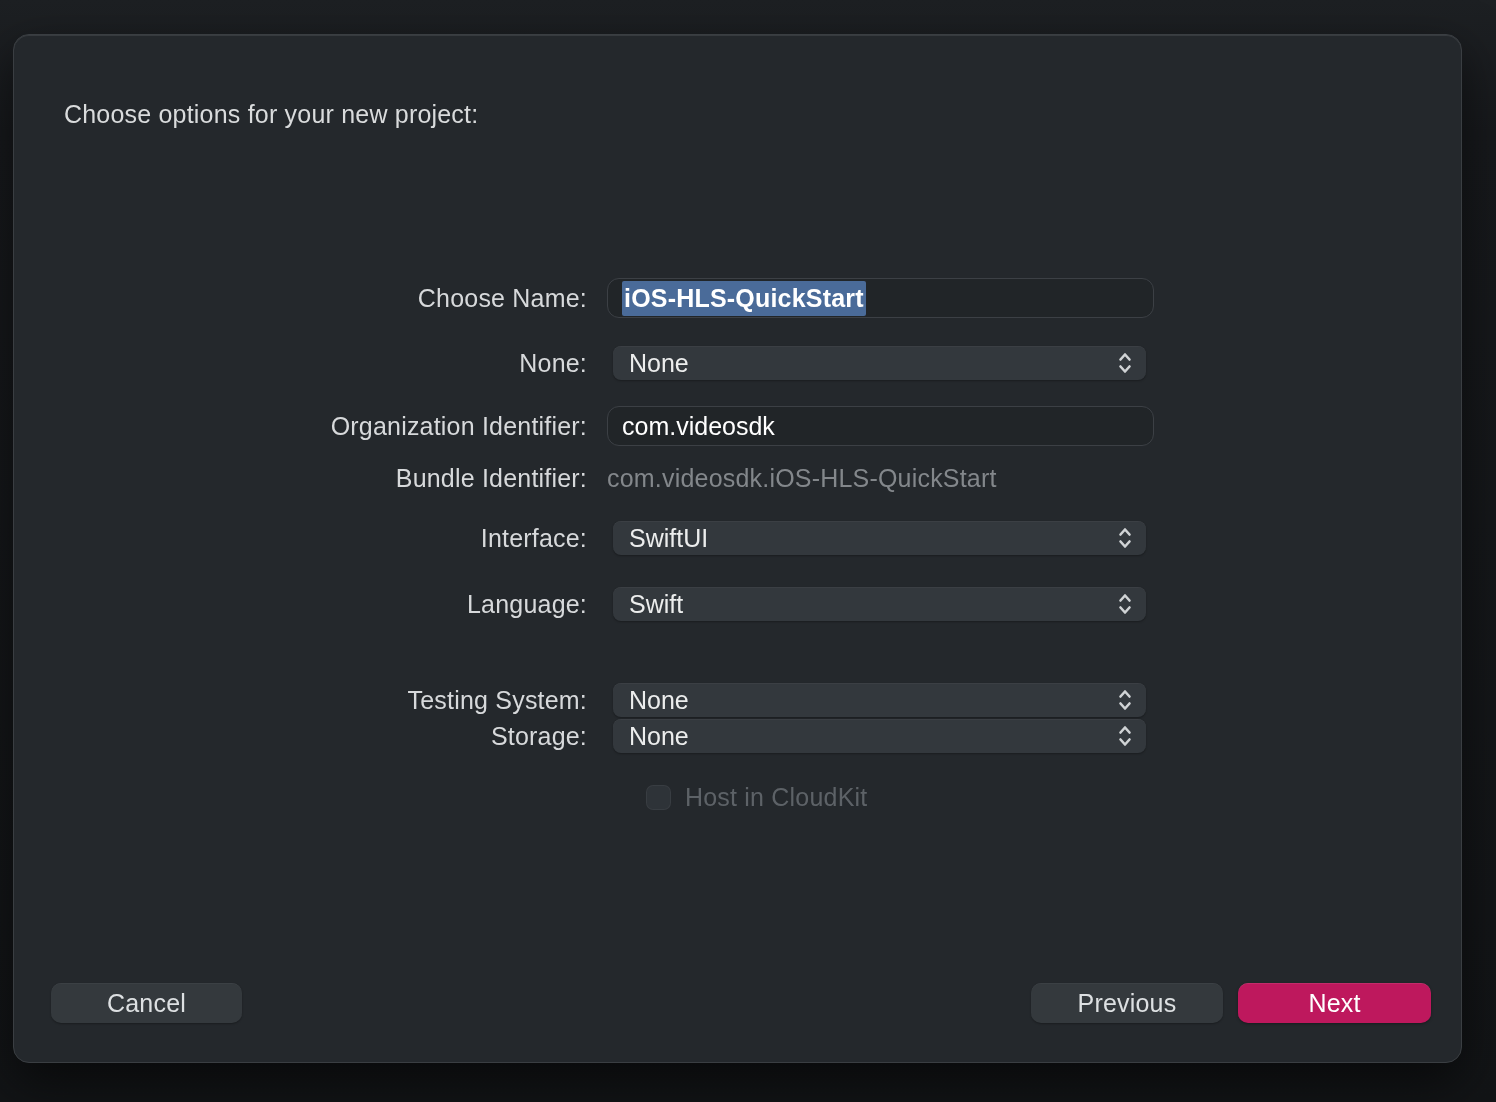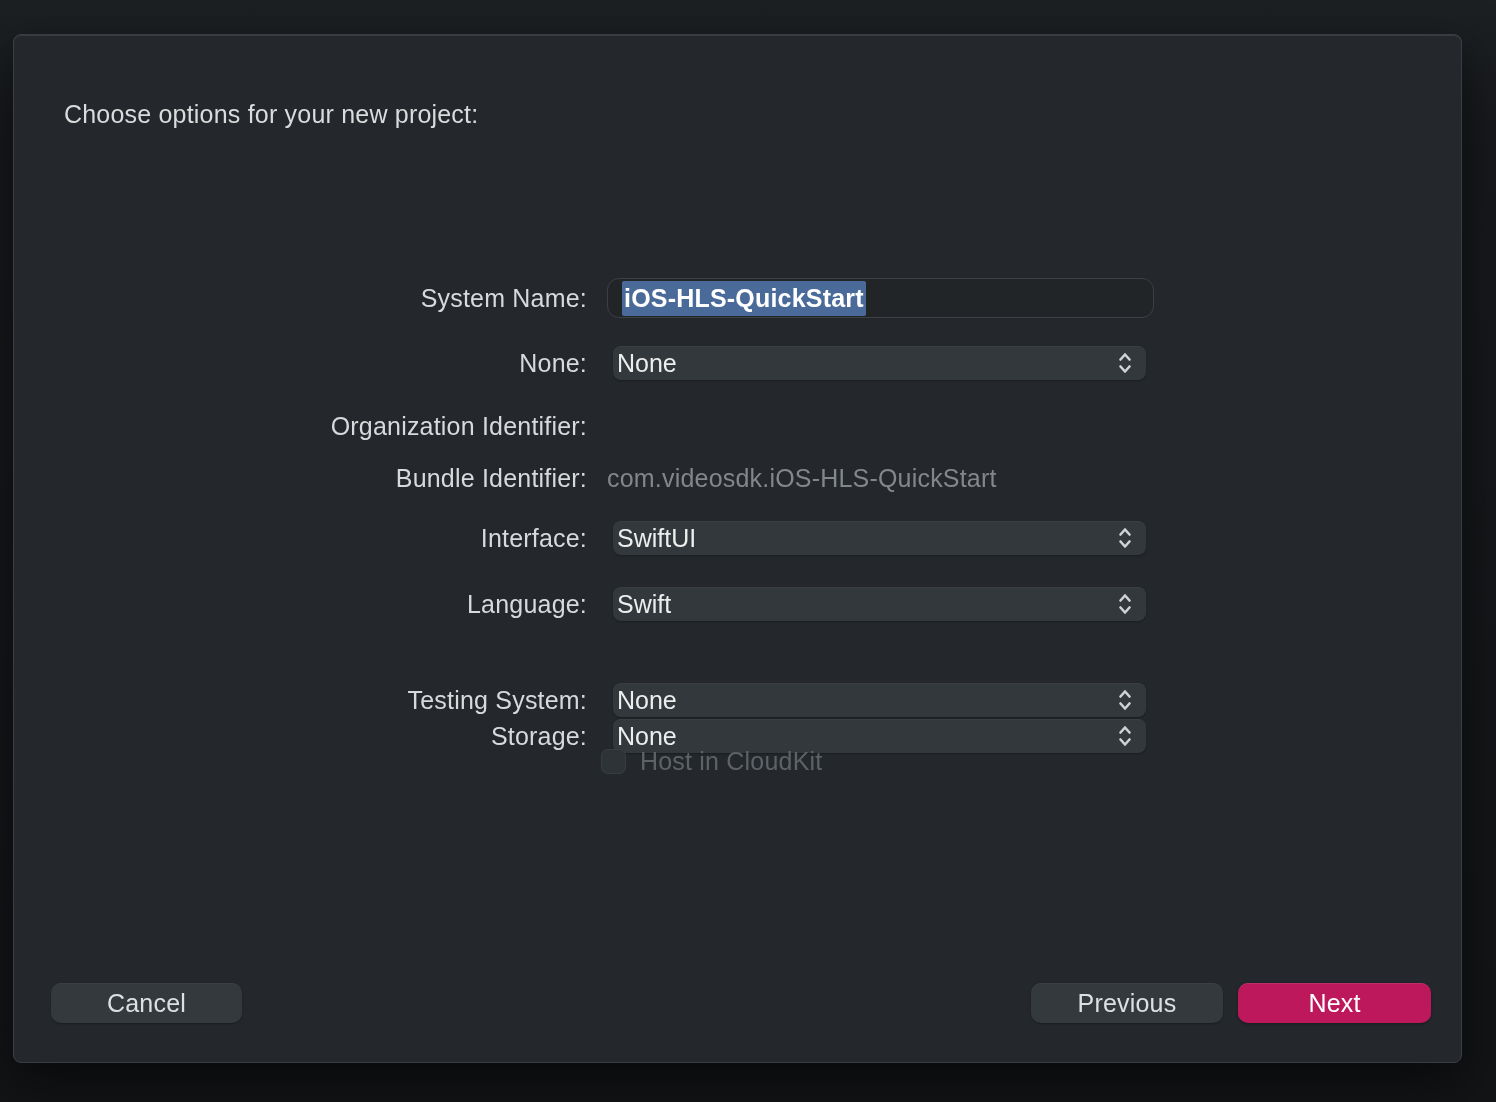--- a/index.html
+++ b/index.html
@@ -6,21 +6,21 @@
   html,body { width:1496px; height:1102px; overflow:hidden; }
   body {
     font-family: "Liberation Sans", "DejaVu Sans", sans-serif;
     background: linear-gradient(180deg, #1d2023 0%, #17191c 12%, #121416 100%);
     color:#dadcdd;
   }
   .dialog {
     position:absolute; left:13px; top:34px; width:1449px; height:1029px;
     background:#24282c;
     border:1px solid #3a3e42;
-    border-radius:8px;
+    border-radius:16px;
     box-shadow: inset 0 1px 0 rgba(255,255,255,0.09), 0 18px 50px rgba(0,0,0,0.55);
   }
   .dialog-title {
     position:absolute; left:50px; top:62px;
     font-size:25px; line-height:34px; color:#d9dbdc;
     letter-spacing:0.2px;
   }
   .row {
     position:absolute; left:0; right:0;
     display:flex; align-items:center;
@@ -48,21 +48,21 @@
   input.textfield { outline:none; }
   input.textfield::selection { background:#4a6b99; }
 
   
   .popup {
     position:relative;
     margin-left:26px; width:533px; height:34px;
     background:#33383d; border-radius:8px;
     box-shadow: inset 0 0.5px 0 rgba(255,255,255,0.08), 0 1px 2px rgba(0,0,0,0.3);
     display:flex; align-items:center;
-    padding:0 4px; font-size:25px; color:#eceded;
+    padding:0 16px; font-size:25px; color:#eceded;
     cursor:default;
   }
   .popup .chevrons {
     position:absolute; right:13px; top:50%; transform:translateY(-50%);
     width:16px; height:26px; display:block;
   }
 
   
   .static-value {
     margin-left:20px; font-size:25px; color:#83878b; letter-spacing:0.2px;
@@ -97,39 +97,40 @@
     box-shadow: inset 0 0.5px 0 rgba(255,255,255,0.18), 0 1px 3px rgba(0,0,0,0.35); }
 </style>
 </head>
 <body>
 
 <div class="dialog">
 
   <div class="dialog-title">Choose options for your new project:</div>
 
   <div class="row" style="top:243px; height:40px;">
-    <div class="row-label">System Name:</div>
+    <div class="row-label">Choose Name:</div>
     <div class="textfield">
       <span class="selected-text">iOS-HLS-QuickStart</span>
     </div>
   </div>
 
   <div class="row" style="top:311px; height:34px;">
     <div class="row-label">None:</div>
     <div class="popup">
       <span>None</span>
       <svg class="chevrons" viewBox="0 0 16 26">
         <path d="M3.5 9.5 L8 4.5 L12.5 9.5" fill="none" stroke="#d0d3d5" stroke-width="2.6" stroke-linecap="round" stroke-linejoin="round"></path>
         <path d="M3.5 16.5 L8 21.5 L12.5 16.5" fill="none" stroke="#d0d3d5" stroke-width="2.6" stroke-linecap="round" stroke-linejoin="round"></path>
       </svg>
     </div>
   </div>
 
   <div class="row" style="top:371px; height:40px;">
     <div class="row-label">Organization Identifier:</div>
+    <input class="textfield" type="text" value="com.videosdk" style="">
   </div>
 
   <div class="row" style="top:427px; height:32px;">
     <div class="row-label">Bundle Identifier:</div>
     <div class="static-value">com.videosdk.iOS-HLS-QuickStart</div>
   </div>
 
   <div class="row" style="top:486px; height:34px;">
     <div class="row-label">Interface:</div>
     <div class="popup">
@@ -167,21 +168,21 @@
     <div class="row-label">Storage:</div>
     <div class="popup">
       <span>None</span>
       <svg class="chevrons" viewBox="0 0 16 26">
         <path d="M3.5 9.5 L8 4.5 L12.5 9.5" fill="none" stroke="#d0d3d5" stroke-width="2.6" stroke-linecap="round" stroke-linejoin="round"></path>
         <path d="M3.5 16.5 L8 21.5 L12.5 16.5" fill="none" stroke="#d0d3d5" stroke-width="2.6" stroke-linecap="round" stroke-linejoin="round"></path>
       </svg>
     </div>
   </div>
 
-  <div class="checkbox-row" style="top:712px;">
+  <div class="checkbox-row" style="top:748px;margin-left:45px;">
     <div class="checkbox"></div>
     <div class="checkbox-label">Host in CloudKit</div>
   </div>
 
   <button class="btn btn-plain btn-cancel">Cancel</button>
   <button class="btn btn-plain btn-previous">Previous</button>
   <button class="btn btn-next">Next</button>
 
 </div>
 

